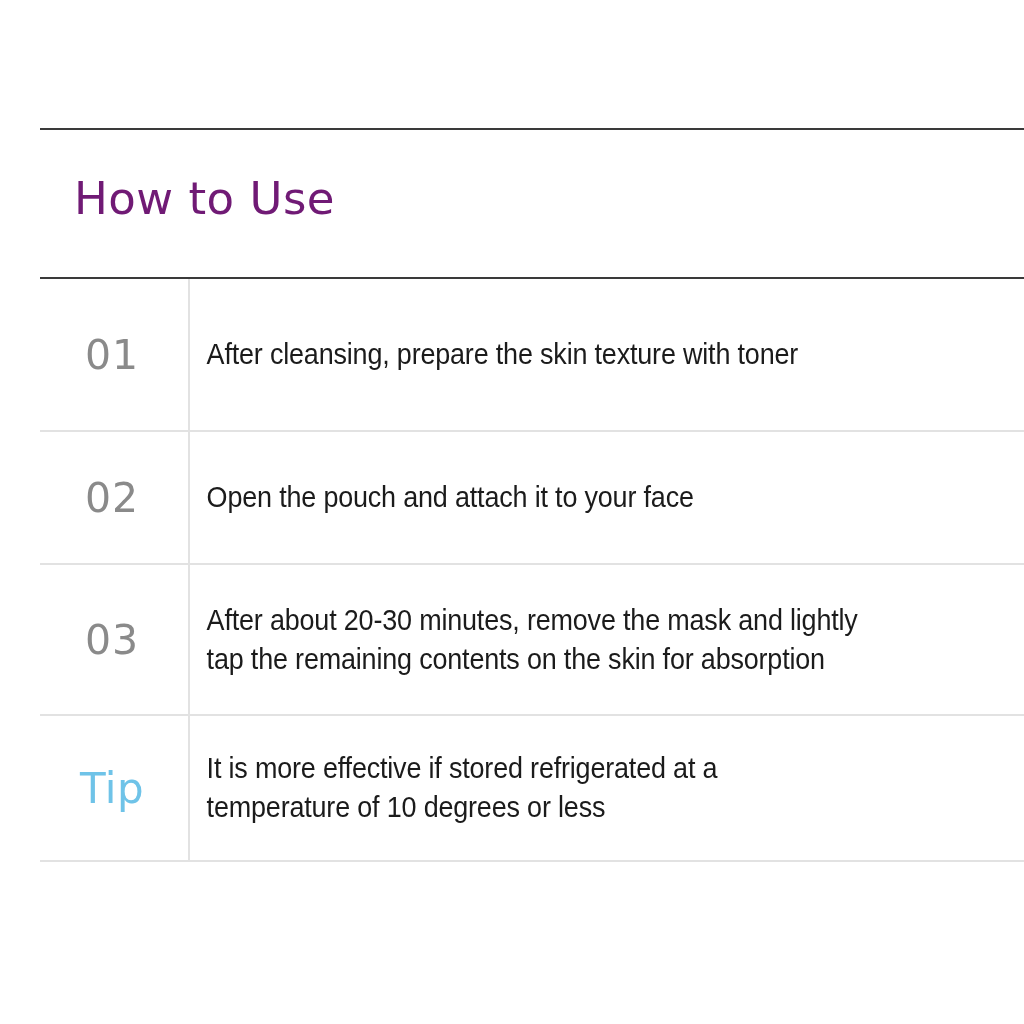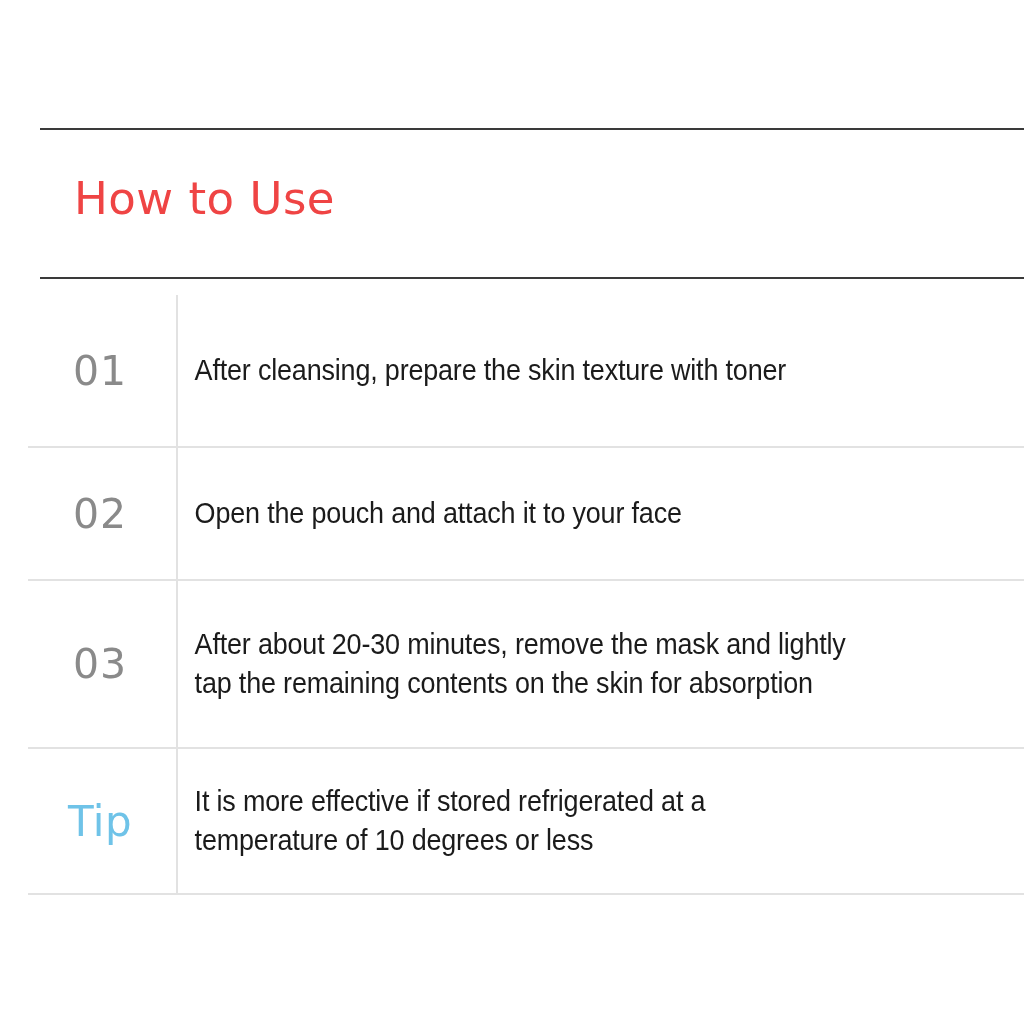--- a/index.html
+++ b/index.html
@@ -39,43 +39,42 @@
     background: #3a3a3a;
   }
   .page-title {
     position: absolute;
     left: 74px;
     top: 173px;
     font-family: "DejaVu Sans", "Liberation Sans", sans-serif;
     font-size: 45px;
     font-weight: 400;
     letter-spacing: 0.5px;
-    color: #ef4444;
+    color: #701a75;
     line-height: 1.15;
     white-space: nowrap;
   }
 
   
   .steps-table {
     position: absolute;
-    left: 28px;
+    left: 40px;
     right: 0;
     top: 279px;
-    margin-top: 16px;
   }
   .step-row {
     position: relative;
     display: flex;
     align-items: center;
     border-bottom: 2px solid #e2e2e2;
     box-sizing: border-box;
   }
   .step-row.h1 { height: 153px; }
   .step-row.h2 { height: 133px; }
-  .step-row.h3 { height: 168px; }
+  .step-row.h3 { height: 151px; }
   .step-row.h4 { height: 146px; }
 
   .step-num {
     width: 148px;
     flex: 0 0 148px;
     text-align: center;
     font-family: "DejaVu Sans", "Liberation Sans", sans-serif;
     font-size: 41px;
     font-weight: 400;
     letter-spacing: 1px;

